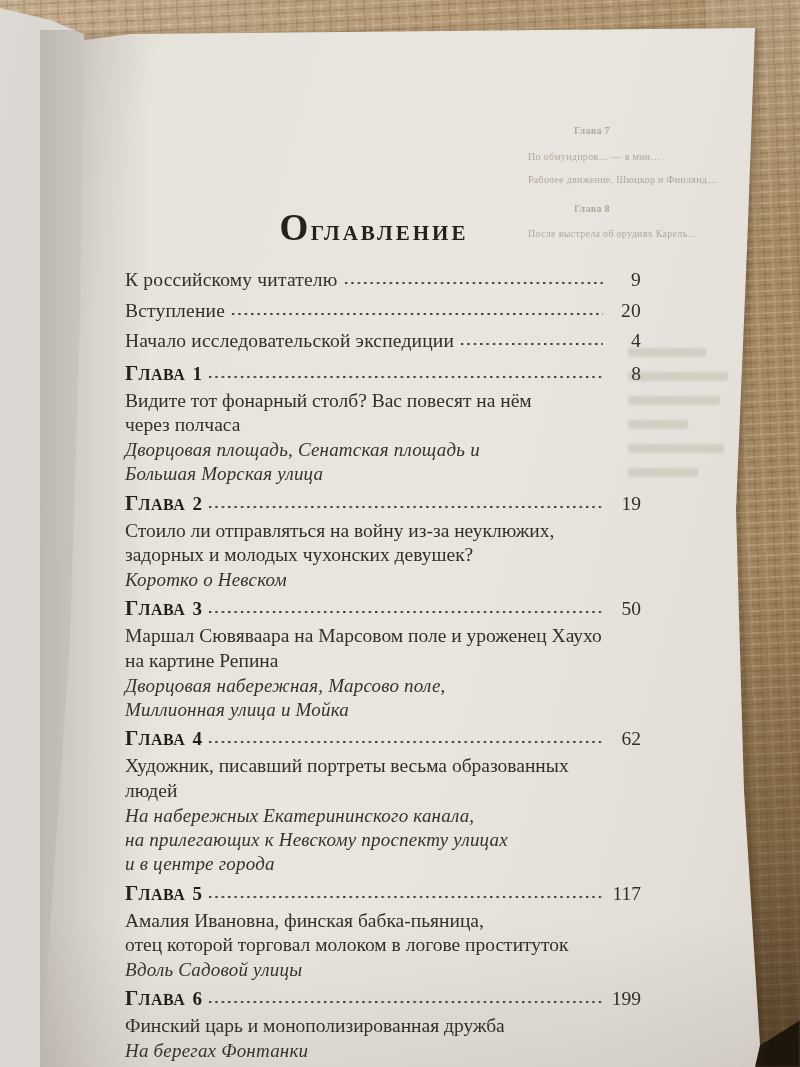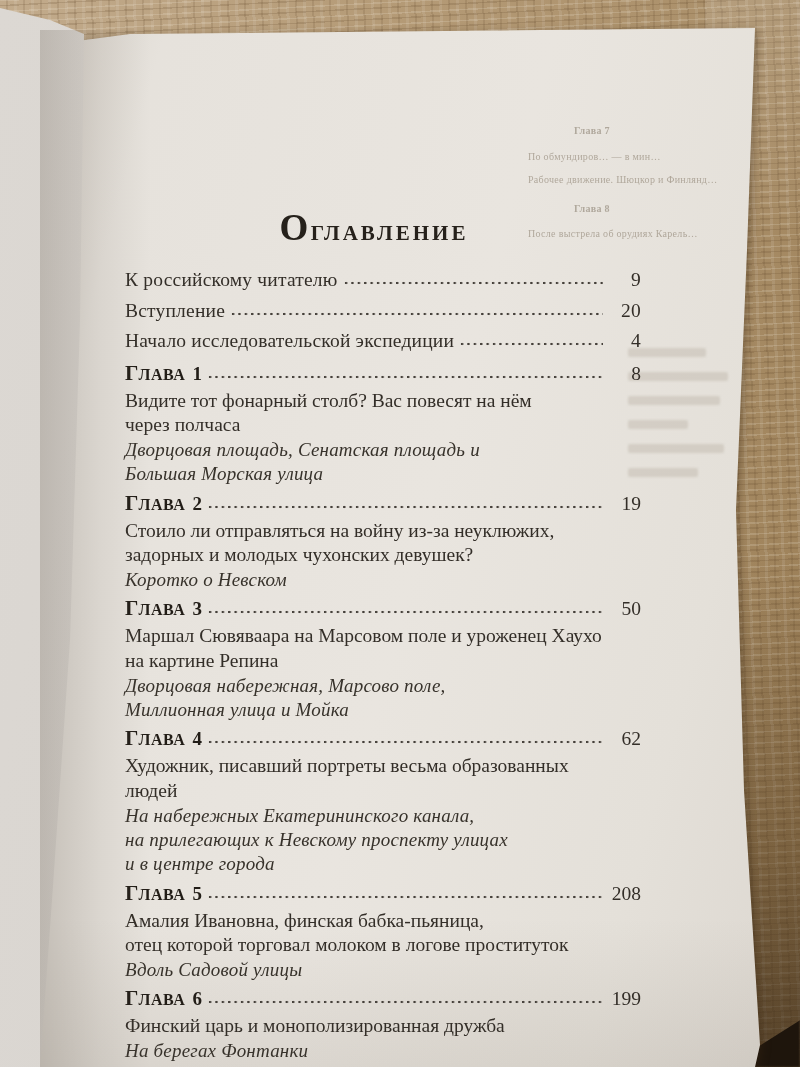--- a/index.html
+++ b/index.html
@@ -156,21 +156,21 @@
             <span class="pg">62</span>
           </div>
           <div class="sub-line">Художник, писавший портреты весьма образованных</div>
           <div class="sub-line">людей</div>
           <div class="loc-line">На набережных Екатерининского канала,</div>
           <div class="loc-line">на прилегающих к Невскому проспекту улицах</div>
           <div class="loc-line">и в центре города</div>
           <div class="row chap-head">
             <span class="chap-label"><span class="lead">Г</span><span class="caps">лава</span><span class="chap-num">5</span></span>
             <span class="dots"></span>
-            <span class="pg">208</span>
+            <span class="pg">117</span>
           </div>
           <div class="sub-line">Амалия Ивановна, финская бабка-пьяница,</div>
           <div class="sub-line">отец которой торговал молоком в логове проституток</div>
           <div class="loc-line">Вдоль Садовой улицы</div>
           <div class="row chap-head">
             <span class="chap-label"><span class="lead">Г</span><span class="caps">лава</span><span class="chap-num">6</span></span>
             <span class="dots"></span>
             <span class="pg">199</span>
           </div>
           <div class="sub-line">Финский царь и монополизированная дружба</div>

